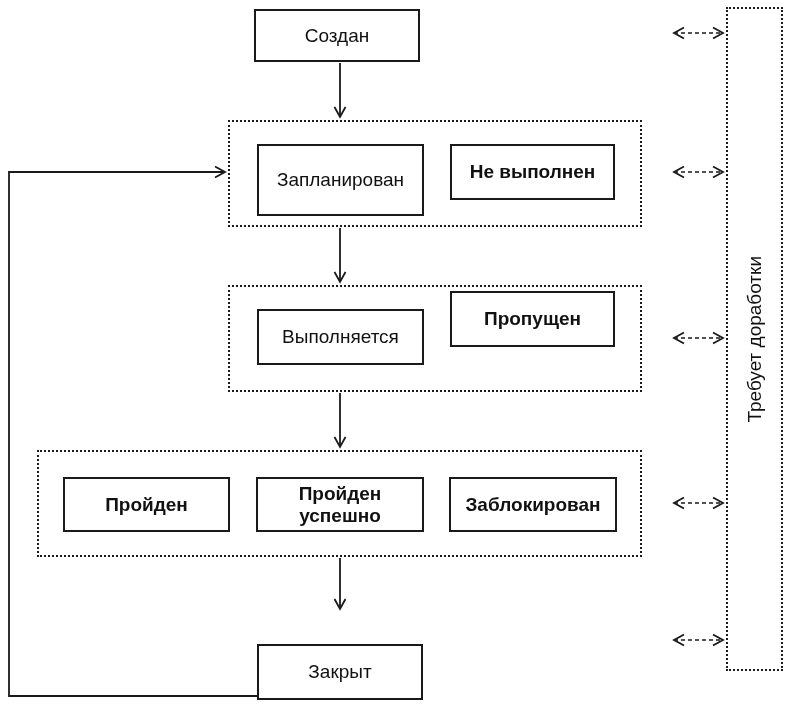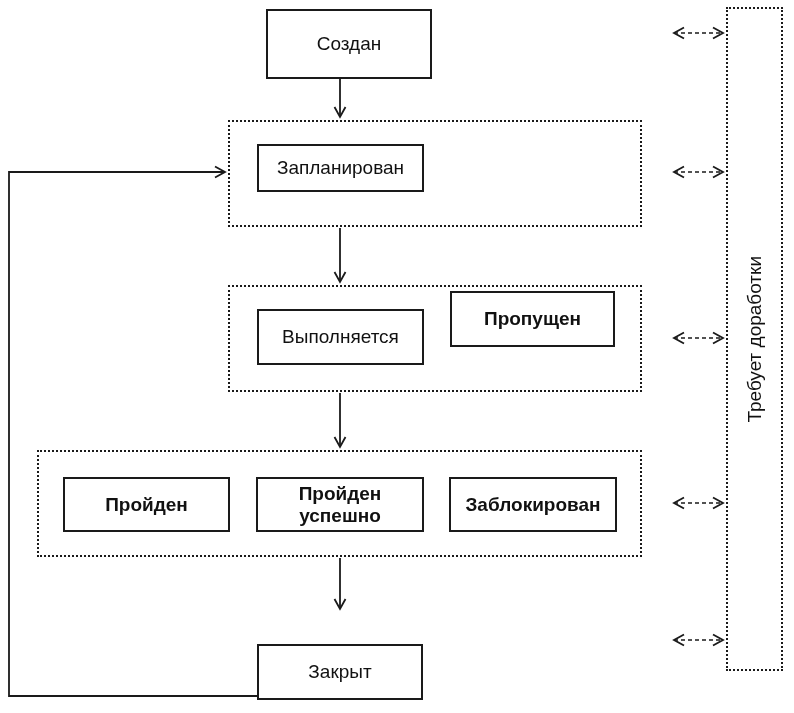--- a/index.html
+++ b/index.html
@@ -59,23 +59,23 @@
     writing-mode: vertical-rl;
     transform: rotate(180deg);
     white-space: nowrap;
     font-size: 19px;
     color: #111111;
   }
   .label { display: inline-block; }
   .label.wrap2 { max-width: 120px; }
 
   
-  .n-created      { left: 266px; top:   9px; width: 166px; height: 70px; }
+  .n-created      { left: 254px; top:   9px; width: 166px; height: 53px; }
   .g-planned      { left: 228px; top: 120px; width: 414px; height: 107px; }
-  .n-planned      { left: 257px; top: 144px; width: 167px; height: 48px; }
+  .n-planned      { left: 257px; top: 144px; width: 167px; height: 72px; }
   .n-notexecuted  { left: 450px; top: 144px; width: 165px; height: 56px; }
   .g-inprogress   { left: 228px; top: 285px; width: 414px; height: 107px; }
   .n-inprogress   { left: 257px; top: 309px; width: 167px; height: 56px; }
   .n-skipped      { left: 450px; top: 291px; width: 165px; height: 56px; }
   .g-result       { left:  37px; top: 450px; width: 605px; height: 107px; }
   .n-failed       { left:  63px; top: 477px; width: 167px; height: 55px; }
   .n-passed       { left: 256px; top: 477px; width: 168px; height: 55px; }
   .n-blocked      { left: 449px; top: 477px; width: 168px; height: 55px; }
   .n-closed       { left: 257px; top: 612px; width: 166px; height: 56px; margin-top: 32px; }
 </style>
@@ -106,20 +106,23 @@
   </svg>
 
   <div class="node n-created">
     <span class="label">Создан</span>
   </div>
 
   <div class="group g-planned"></div>
   <div class="node n-planned">
     <span class="label">Запланирован</span>
   </div>
+  <div class="node bold n-notexecuted">
+    <span class="label">Не выполнен</span>
+  </div>
 
   <div class="group g-inprogress"></div>
   <div class="node n-inprogress">
     <span class="label">Выполняется</span>
   </div>
   <div class="node bold n-skipped">
     <span class="label">Пропущен</span>
   </div>
 
   <div class="group g-result"></div>

